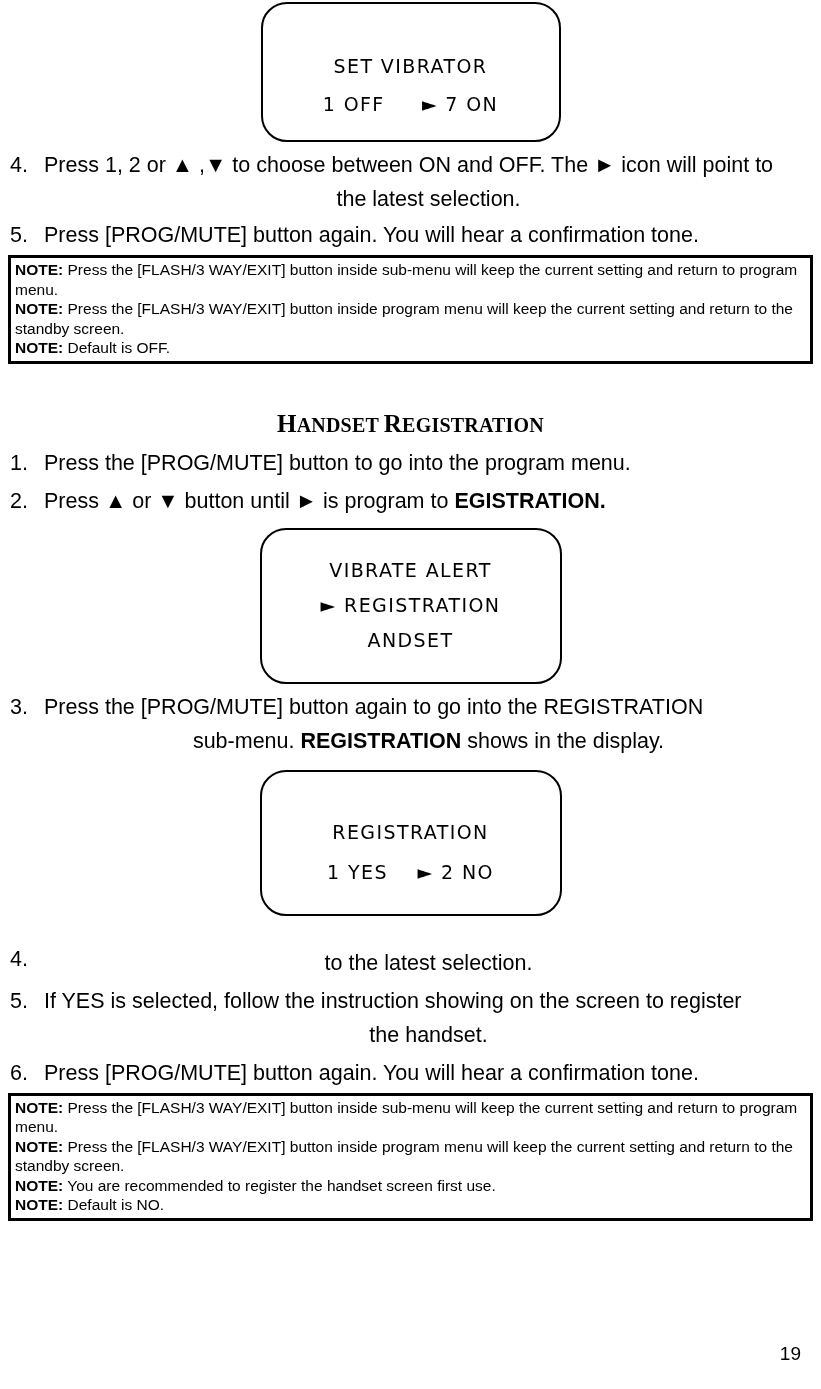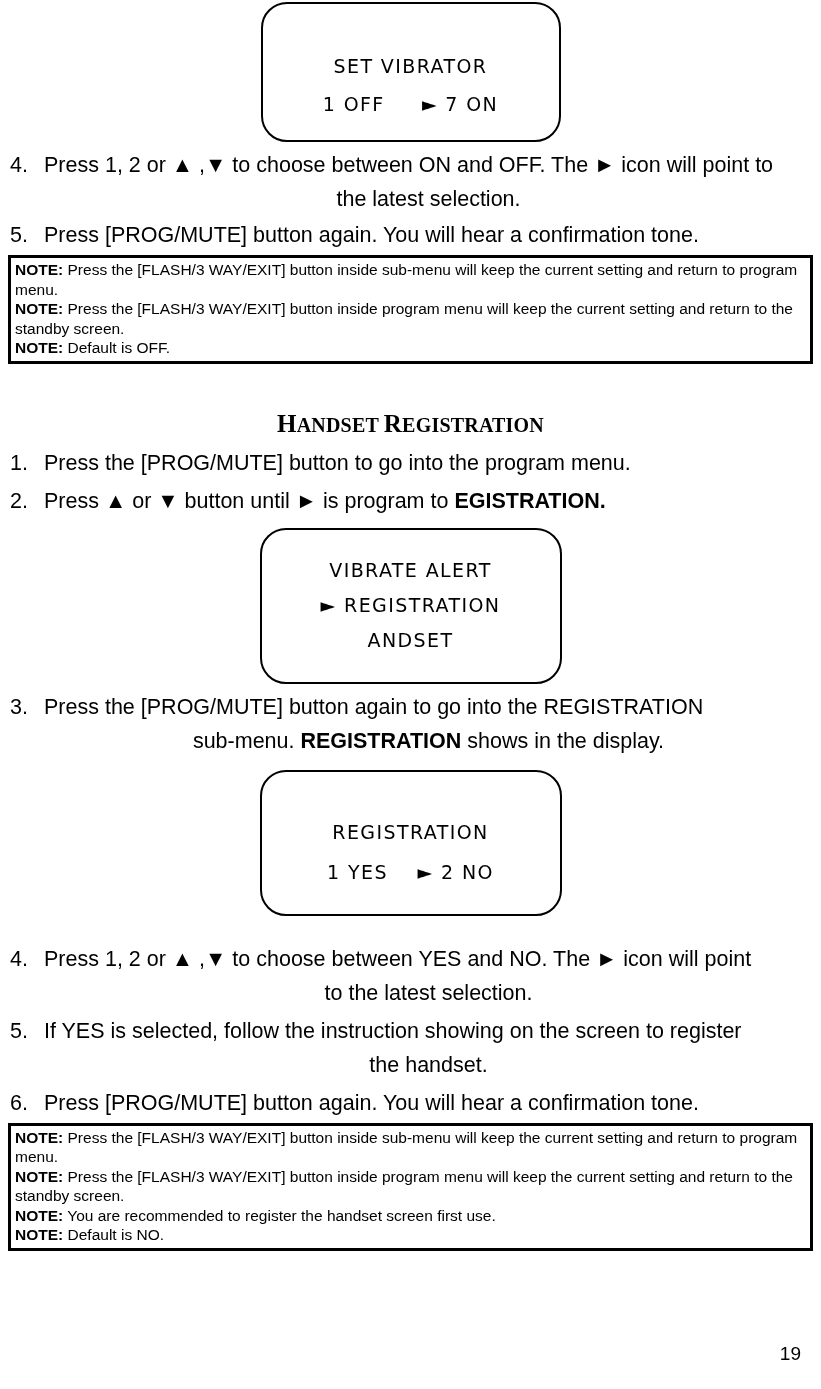--- a/index.html
+++ b/index.html
@@ -204,21 +204,20 @@
     <div class="line line1">REGISTRATION</div>
     <div class="line line2">1 YES    ► 2 NO</div>
   </div>
 
   <div class="spacer-20"></div>
 
   <div>
     <div class="step">
       <div class="num">4.</div>
       <div class="txt">
-        <span>Press 1, 2 or ▲ ,▼ to choose between YES and NO. The ► icon will point</span>
         <span class="l2">to the latest selection.</span>
       </div>
     </div>
     <div class="step">
       <div class="num">5.</div>
       <div class="txt">
         <span>If YES is selected, follow the instruction showing on the screen to register</span>
         <span class="l2">the handset.</span>
       </div>
     </div>

